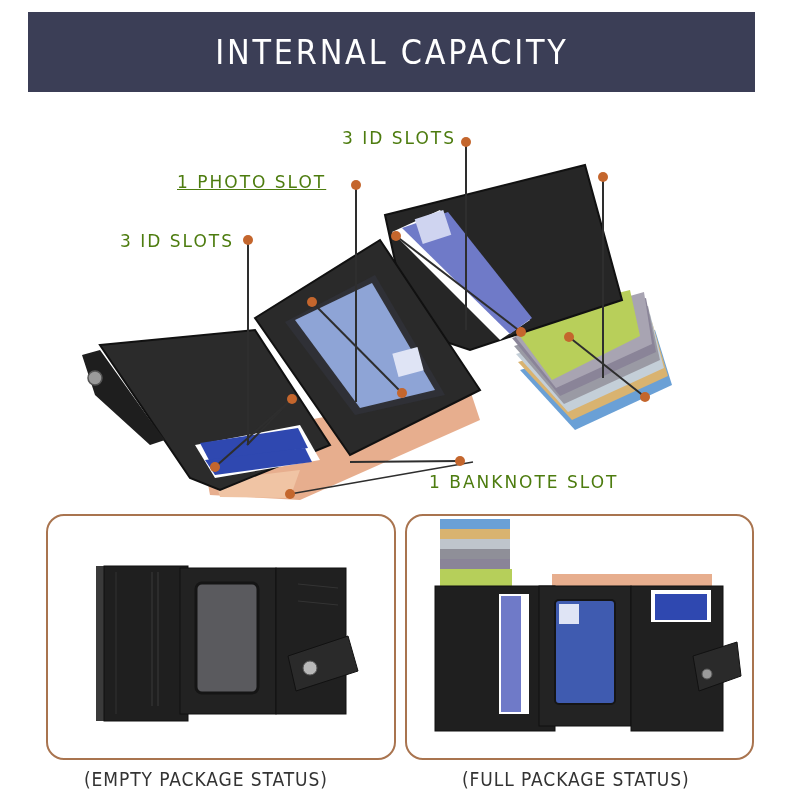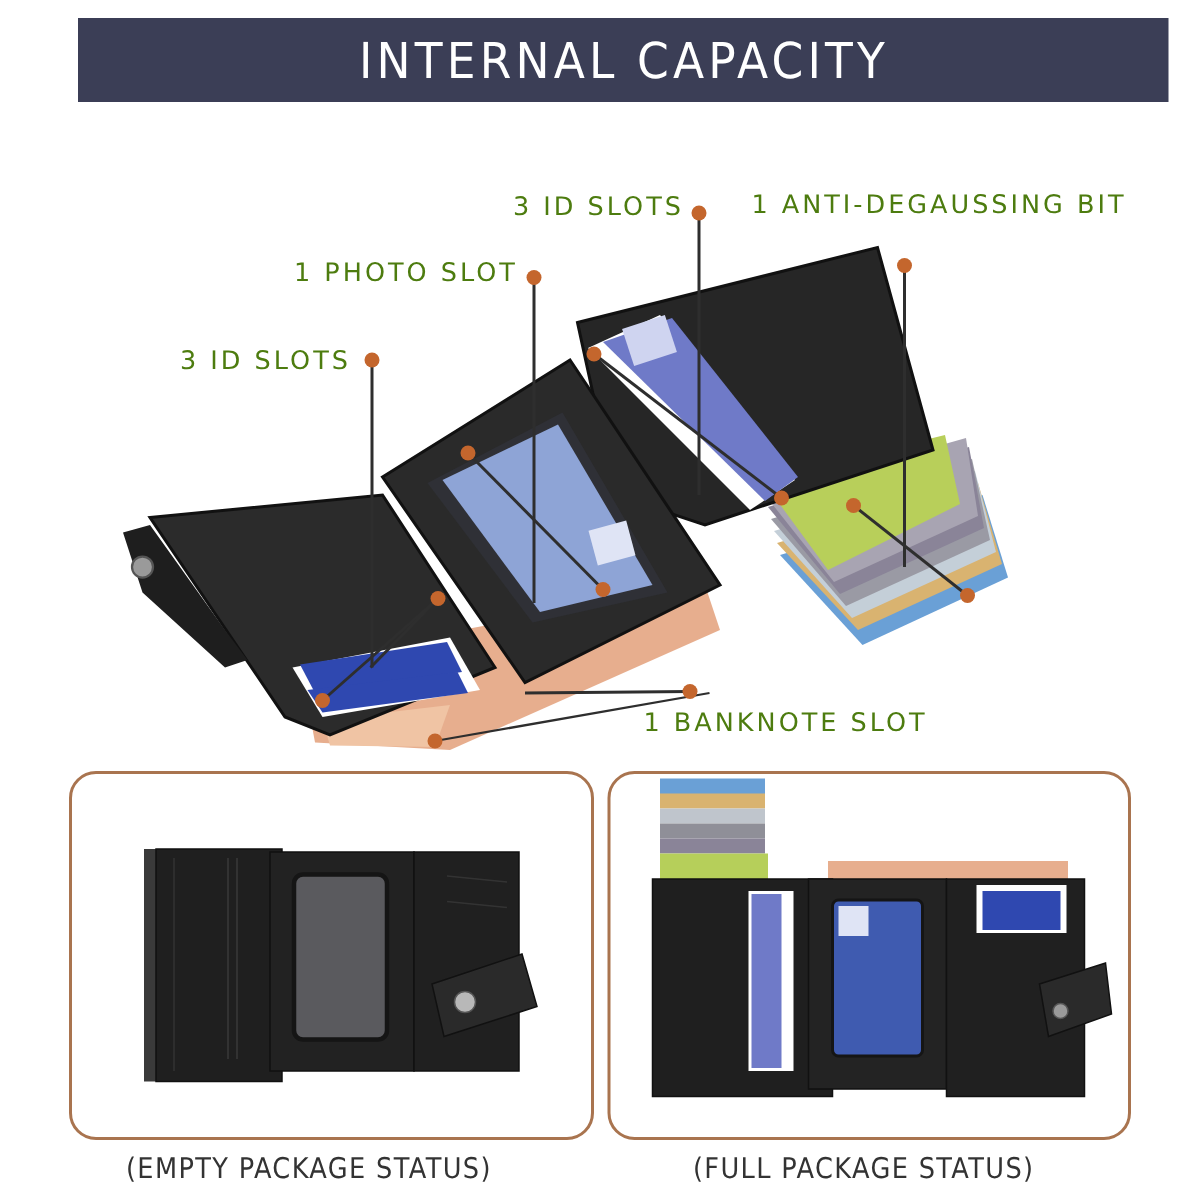--- a/index.html
+++ b/index.html
@@ -1,17 +1,17 @@
 <!DOCTYPE html>
 <html><head>
 <meta charset="utf-8">
 <style>
   html, body { margin: 0; padding: 0; background: #ffffff; }
   body { width: 800px; height: 800px; position: relative; overflow: hidden; font-family: "DejaVu Sans", sans-serif; }
-  .banner { position: absolute; left: 52px; top: 12px; width: 727px; height: 56px; background: #3b3e56; display: flex; align-items: center; justify-content: center; }
+  .banner { position: absolute; left: 28px; top: 12px; width: 727px; height: 80px; background: #3b3e56; display: flex; align-items: center; justify-content: center; }
   .banner-title { color: #ffffff; font-family: "DejaVu Sans", sans-serif; font-size: 33px; letter-spacing: 3px; font-weight: normal; transform: scaleX(0.92); }
   .label { position: absolute; color: #4d7c0f; font-family: "DejaVu Sans", sans-serif; font-size: 17px; letter-spacing: 2px; white-space: nowrap; line-height: 20px; }
   .label.center { text-align: center; }
   .dot { position: absolute; width: 10px; height: 10px; border-radius: 50%; background: #c4662d; margin-left: -5px; margin-top: -5px; }
   svg.overlay { position: absolute; left: 0; top: 0; }
   .box { position: absolute; border: 2px solid #a9744f; border-radius: 18px; background: #ffffff; overflow: hidden; }
   .caption { position: absolute; color: #333333; font-family: "DejaVu Sans", sans-serif; font-size: 19px; letter-spacing: 1px; white-space: nowrap; transform: scaleX(0.9); transform-origin: left center; }
 </style>
 </head>
 <body>
@@ -81,23 +81,22 @@
 <div class="dot" style="left:569px;top:337px;"></div>
 <div class="dot" style="left:645px;top:397px;"></div>
 <div class="dot" style="left:312px;top:302px;"></div>
 <div class="dot" style="left:402px;top:393px;"></div>
 <div class="dot" style="left:292px;top:399px;"></div>
 <div class="dot" style="left:215px;top:467px;"></div>
 <div class="dot" style="left:290px;top:494px;"></div>
 
 <div class="label" style="left:342px;top:128px;">3 ID SLOTS</div>
 <div class="label center" style="left:498px;top:127px;width:256px;">
-  <div>1 ANTI-DEGAUSSING BIT</div>
 </div>
-<div class="label" style="left:196px;top:172px;">1 PHOTO SLOT</div>
+<div class="label" style="left:177px;top:172px;text-decoration:underline;">1 PHOTO SLOT</div>
 <div class="label" style="left:120px;top:231px;">3 ID SLOTS</div>
 <div class="label" style="left:429px;top:472px;">1 BANKNOTE SLOT</div>
 
 <div class="box" style="left:46px;top:514px;width:346px;height:242px;">
   <svg width="346" height="242" viewBox="0 0 346 242">
     <rect x="48" y="50" width="12" height="155" fill="#3a3a3a"></rect>
     <rect x="56" y="50" width="84" height="155" fill="#1f1f1f" stroke="#111"></rect>
     <line x1="68" y1="56" x2="68" y2="198" stroke="#333"></line>
     <line x1="104" y1="56" x2="104" y2="190" stroke="#3a3a3a"></line>
     <line x1="110" y1="56" x2="110" y2="190" stroke="#3a3a3a"></line>

